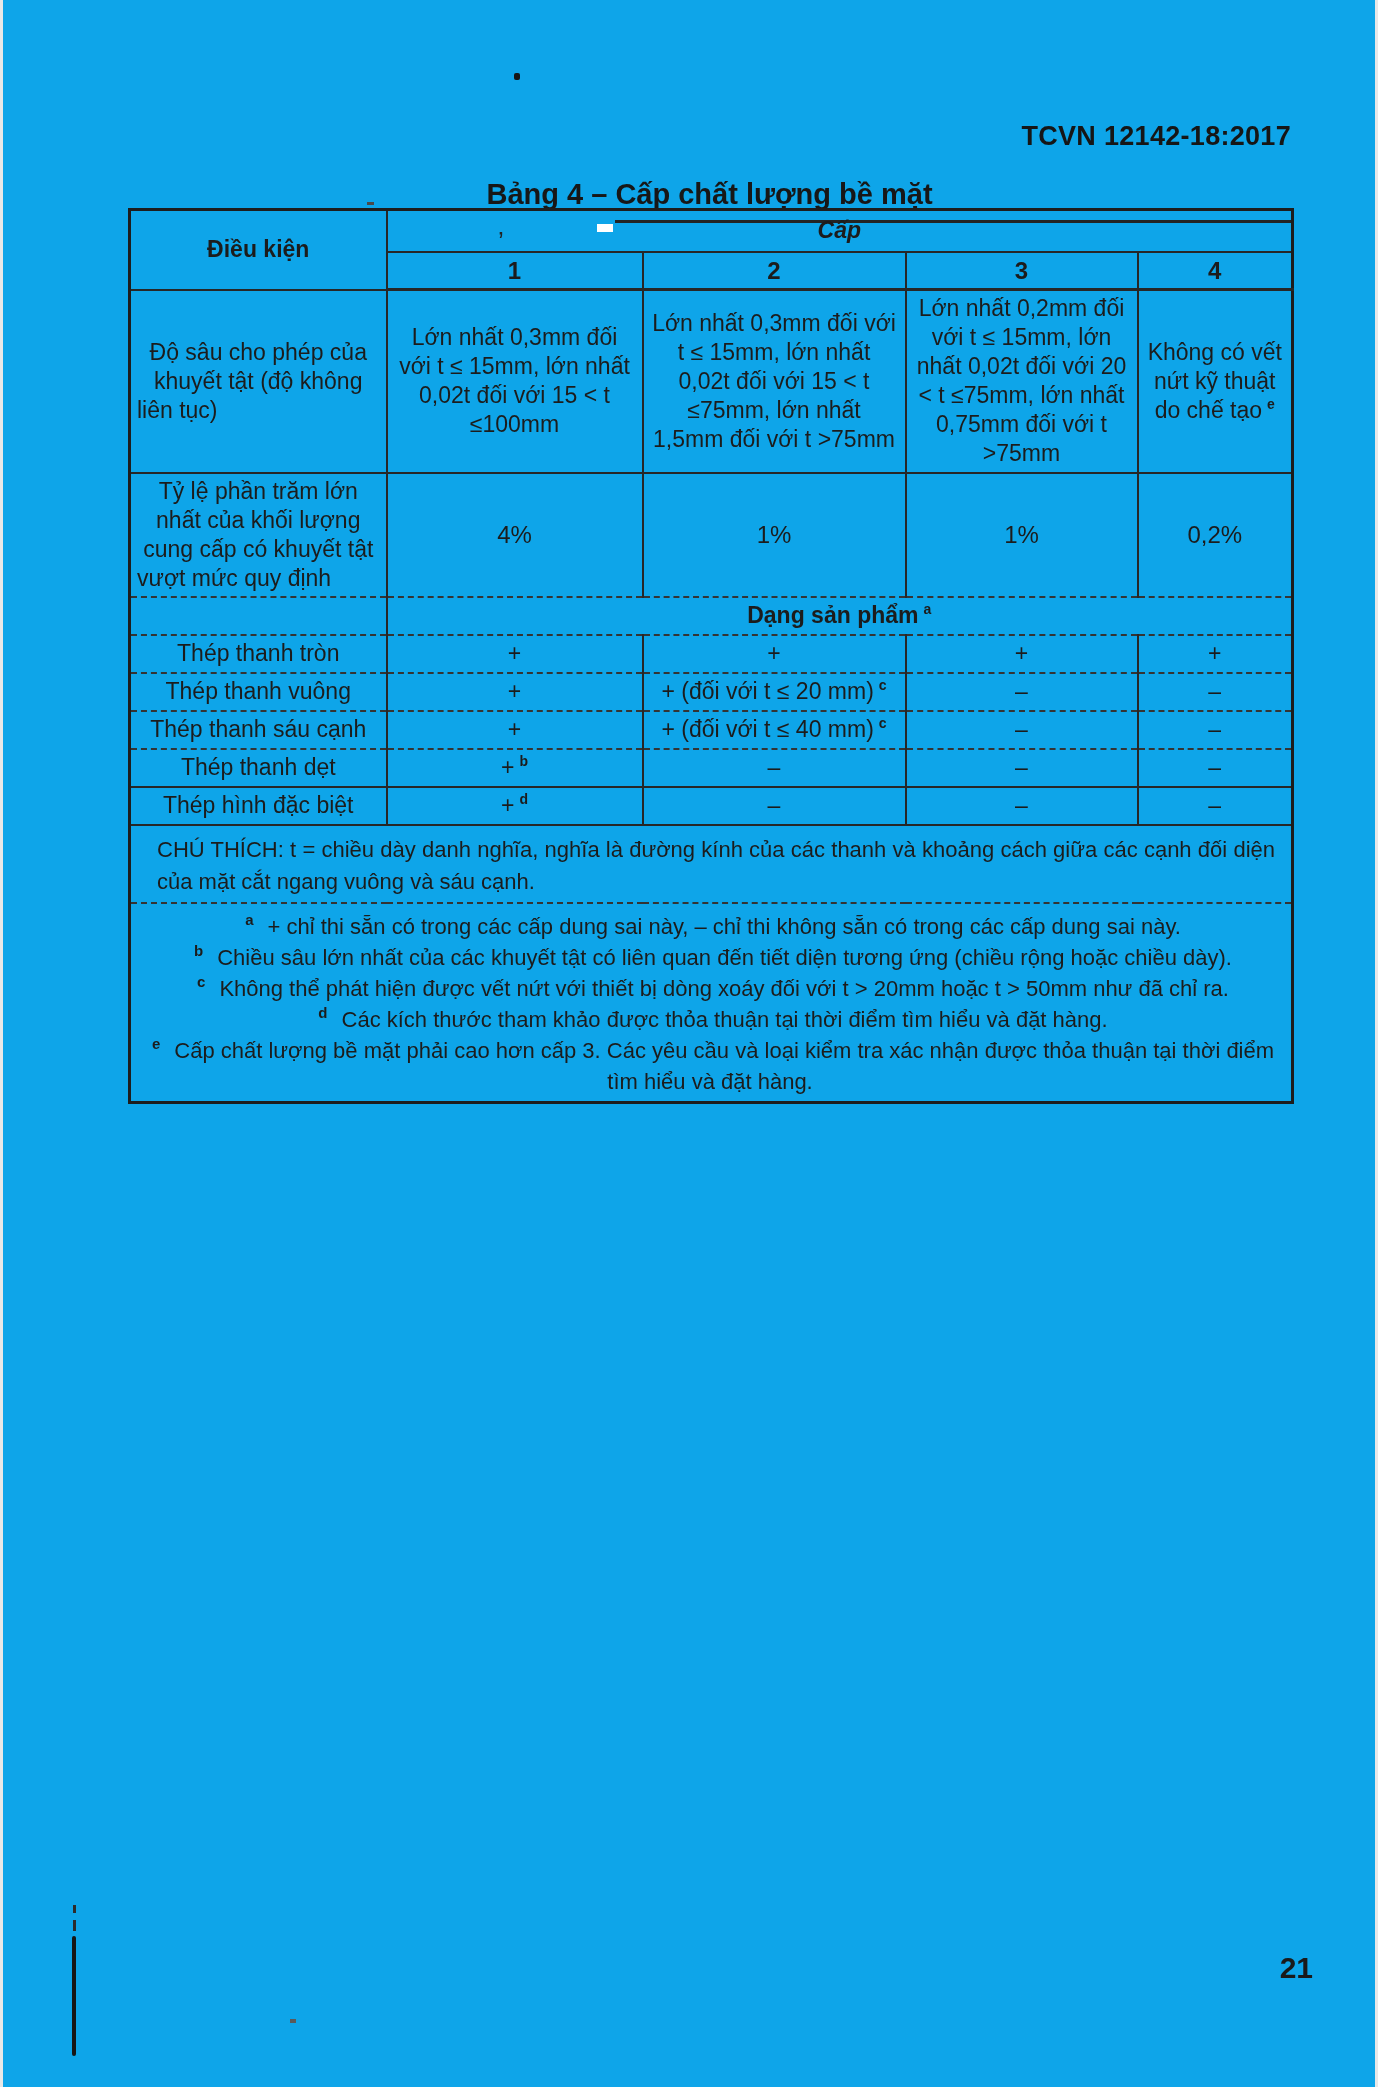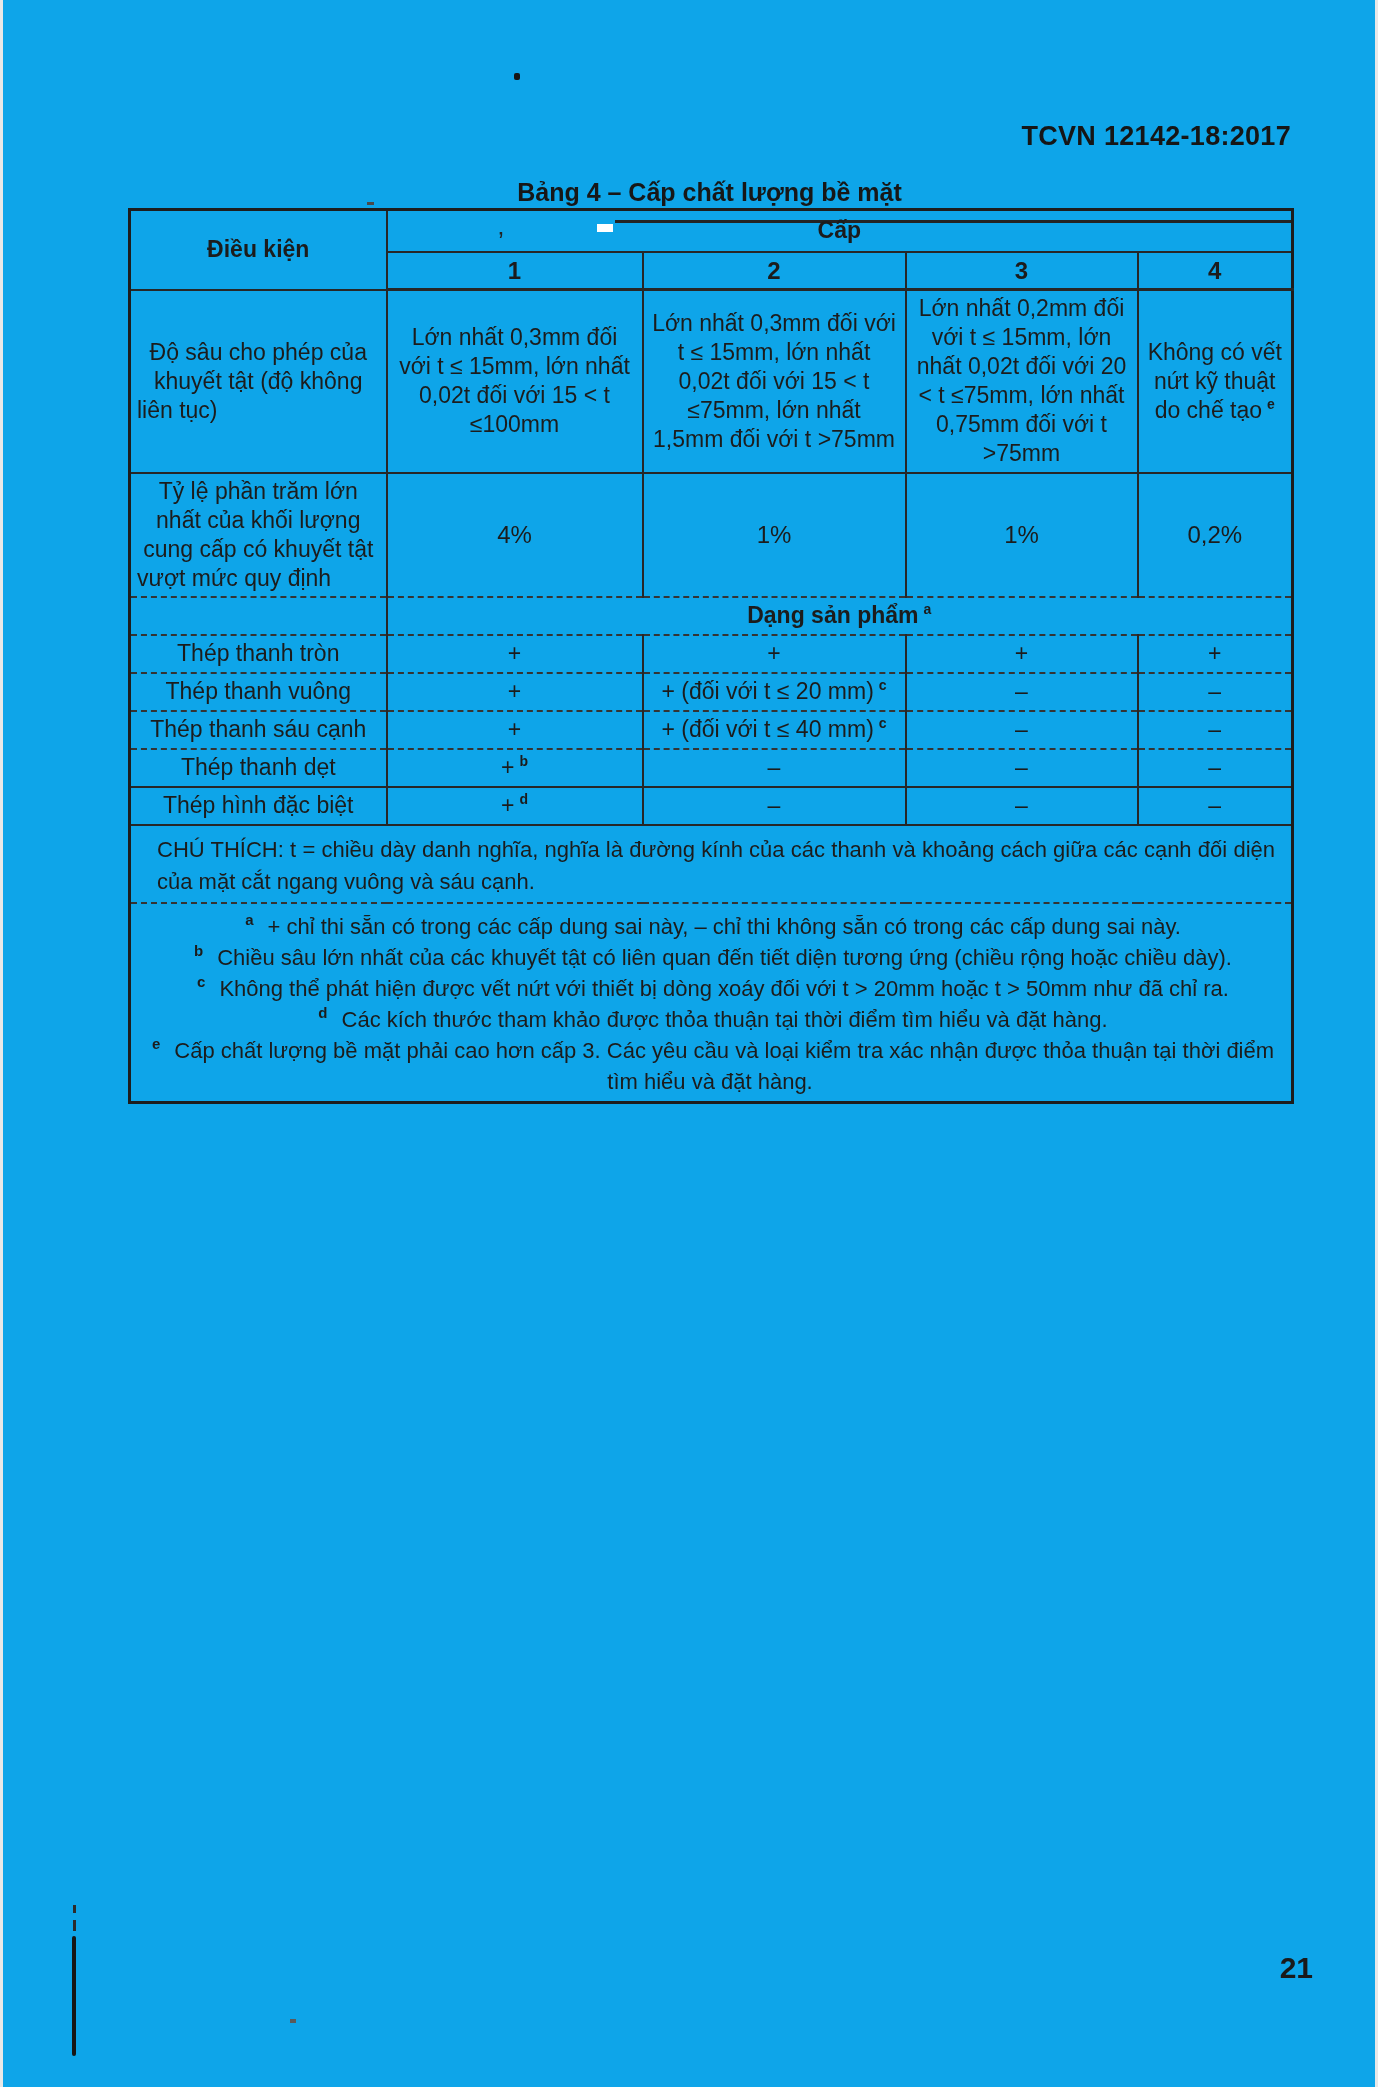--- a/index.html
+++ b/index.html
@@ -9,21 +9,21 @@
     font-family:"Liberation Sans", sans-serif; color:#1b1b1b;
     -webkit-font-smoothing:antialiased;
   }
   .doc-ref{
     position:absolute; top:121px; left:125px; width:1163px;
     text-align:right; font-size:27px; font-weight:bold; letter-spacing:.3px;
     color:#161616;
   }
   .table-title{
     position:absolute; top:178px; left:125px; width:1163px;
-    text-align:center; font-size:25px; font-weight:bold; color:#171717;
+    text-align:center; font-size:29px; font-weight:bold; color:#171717;
   }
   table.qtable{
     position:absolute; left:125px; top:208px; width:1163px;
     table-layout:fixed; border-collapse:collapse;
     border:3px solid #1d1d1d;
   }
   table.qtable td{
     border-right:2px solid #272727;
     border-bottom:2px solid #272727;
     vertical-align:middle; text-align:center;
@@ -33,21 +33,21 @@
   tr.tr-cap{height:42px;}
   tr.tr-nums{height:38px;}
   tr.tr-depth{height:183px;}
   tr.tr-pct{height:124px;}
   tr.tr-section{height:38px;}
   tr.tr-product{height:38px;}
   tr.tr-note{height:78px;}
   tr.tr-foot{height:200px;}
 
   td.c-dieukien{font-weight:bold; font-size:24px; border-bottom-width:3px;}
-  td.c-cap{font-weight:bold; font-size:24px; border-bottom:none;}
+  td.c-cap{font-weight:bold; font-size:24px; border-bottom:none;font-style:italic;}
   tr.tr-nums td{font-weight:bold; font-size:24px; border-bottom-width:3px; border-top:none;}
   td.lbl{
     text-align:justify; text-align-last:left;
     padding:6px 14px 6px 20px;
     margin-top:23px;
   }
   tr.tr-pct td.val{font-size:24px;}
   td.plbl{text-align:left; padding-left:20px;}
   td.section-cell{font-weight:bold; font-size:23px;}
   tr.db > td{border-bottom:2px dashed #343434;}

